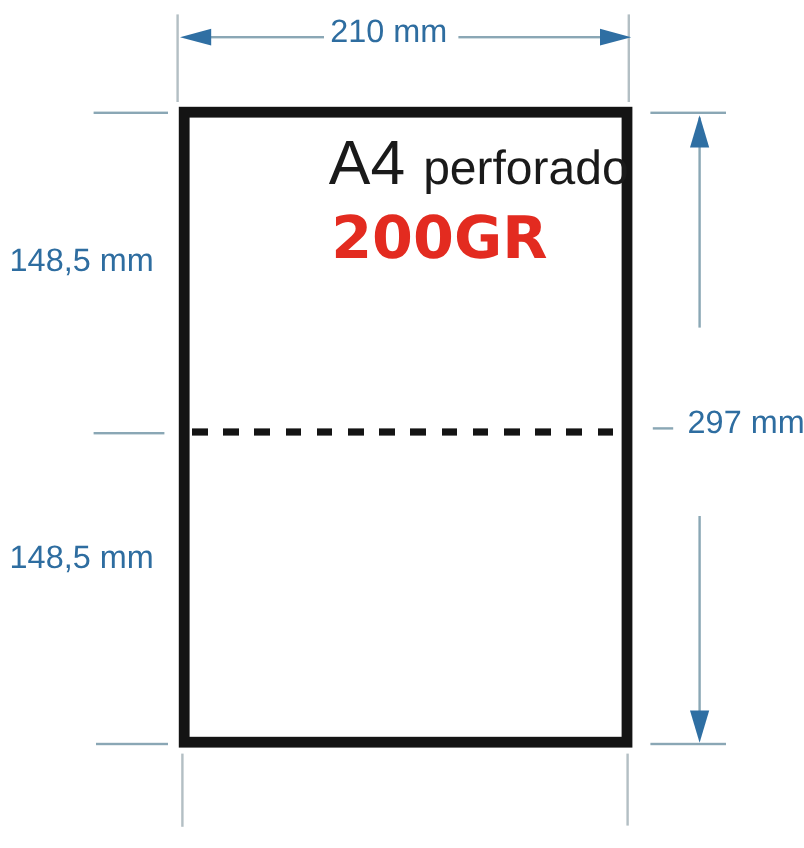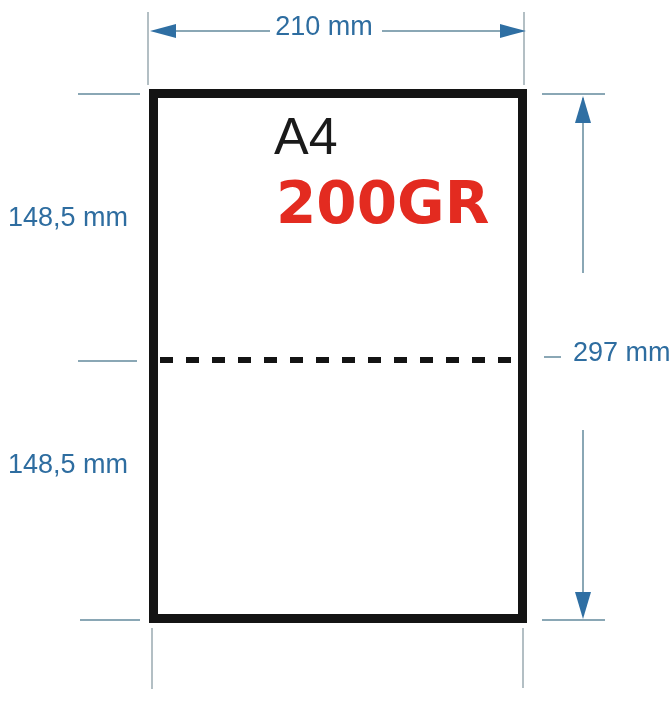--- a/index.html
+++ b/index.html
@@ -22,21 +22,21 @@
   
   .title-row{
     position:absolute;left:274px;top:110px;
     display:flex;align-items:baseline;gap:15px;color:#1a1a1a;
   }
   .format{font-size:52px;line-height:1;}
   .descriptor{font-size:40px;line-height:1;}
   .weight{
     position:absolute;left:276px;top:174px;
     font-family:"DejaVu Sans",sans-serif;font-weight:bold;
-    font-size:58px;line-height:1;color:var(--weight_red,#e32b20);
+    font-size:49px;line-height:1;color:var(--weight_red,#e32b20);
   }
   
   .line{position:absolute;background:var(--dim_line,#8aa7b5);}
   .ext{position:absolute;background:var(--ext_line,#b3bfc4);}
   .arrow{position:absolute;width:0;height:0;}
   .arrow.left {border-top:7px solid transparent;border-bottom:7px solid transparent;border-right:26px solid var(--arrow,#2f6fa3);}
   .arrow.right{border-top:7px solid transparent;border-bottom:7px solid transparent;border-left:26px solid var(--arrow,#2f6fa3);}
   .arrow.up   {border-left:8px solid transparent;border-right:8px solid transparent;border-bottom:27px solid var(--arrow,#2f6fa3);}
   .arrow.down {border-left:8px solid transparent;border-right:8px solid transparent;border-top:27px solid var(--arrow,#2f6fa3);}
   .dim-label{
@@ -49,20 +49,21 @@
 <body>
 
 <div id="canvas">
 
   <div class="paper"></div>
 
   <div class="perforation"></div>
 
   <div class="title-row">
     <span class="format">A4</span>
+    <span class="descriptor">perforado</span>
   </div>
   <div class="weight">200GR</div>
 
   <div class="ext" style="left:147px;top:12px;width:2px;height:73px;"></div>
   <div class="ext" style="left:523px;top:12px;width:2px;height:73px;"></div>
   <div class="line" style="left:172px;top:30px;width:98px;height:2px;"></div>
   <div class="line" style="left:382px;top:30px;width:120px;height:2px;"></div>
   <div class="arrow left" style="left:150px;top:24px;"></div>
   <div class="arrow right" style="left:500px;top:24px;"></div>
   <div class="dim-label center" style="left:262px;top:13px;width:124px;">210 mm</div>

